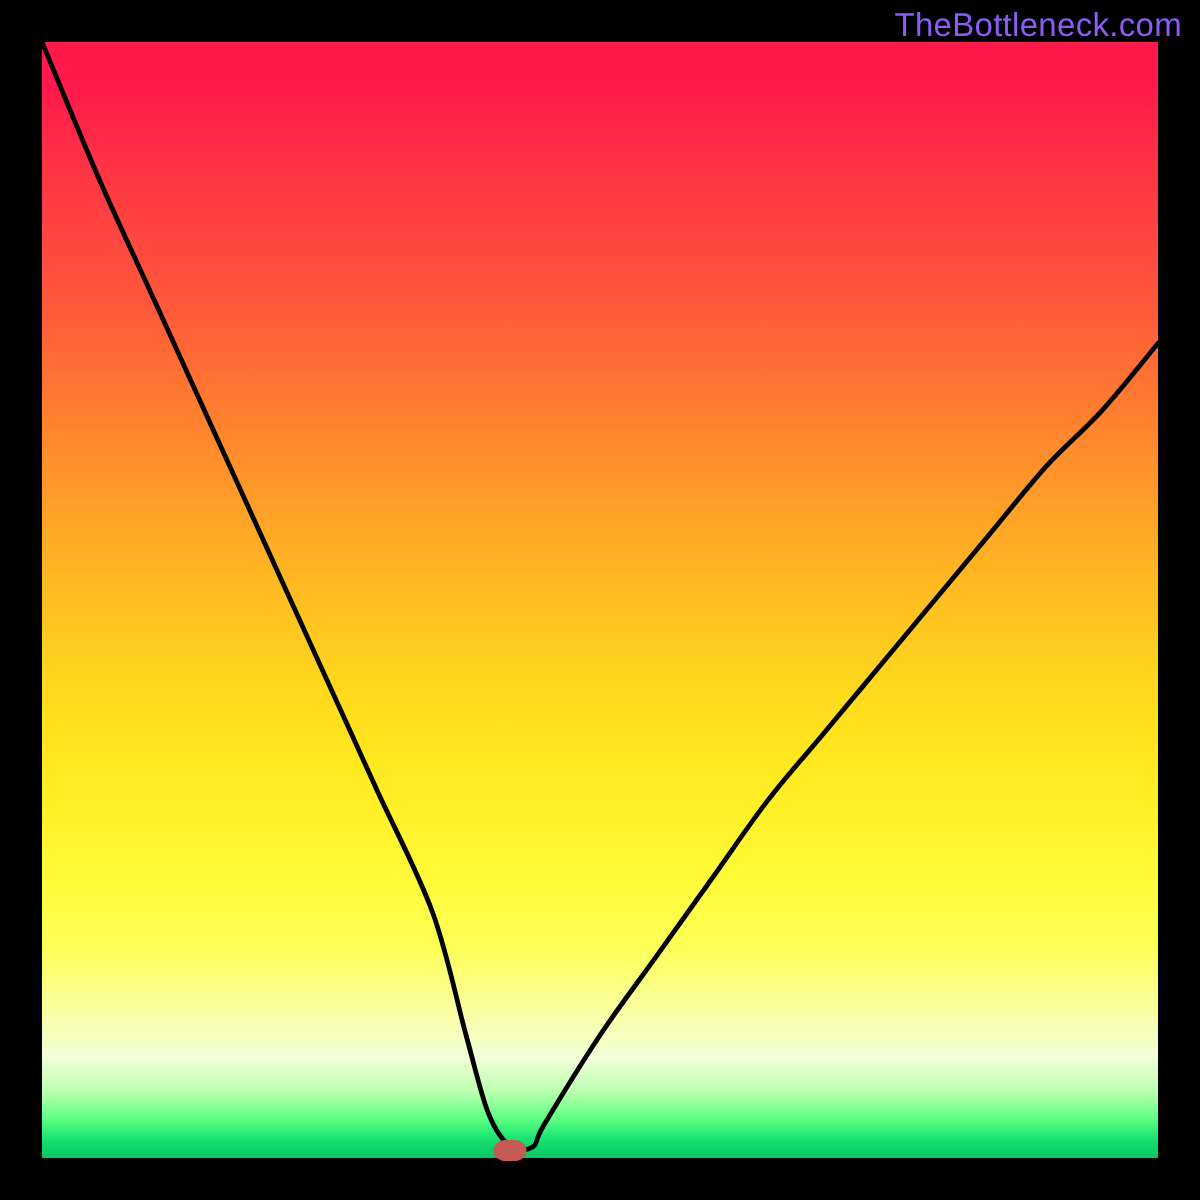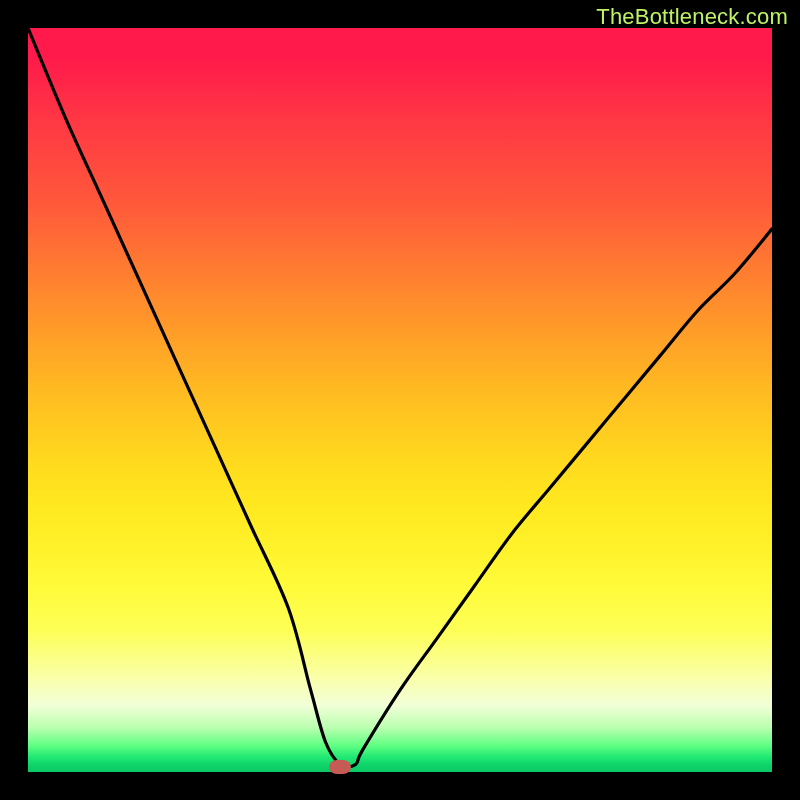--- a/index.html
+++ b/index.html
@@ -44,21 +44,21 @@
       #5eff82 96.5%,
       #20e873 98%,
       #0fd56a 99%,
       #0cc864 100%
     );
   }
   .watermark {
     position: absolute;
     top: 4px;
     right: 12px;
-    color: #bef264;
+    color: #8b5cf6;
     font-size: 22px;
     font-weight: 500;
     letter-spacing: 0.2px;
     user-select: none;
   }
   svg.curve {
     position: absolute;
     left: 0;
     top: 0;
     width: 744px;

